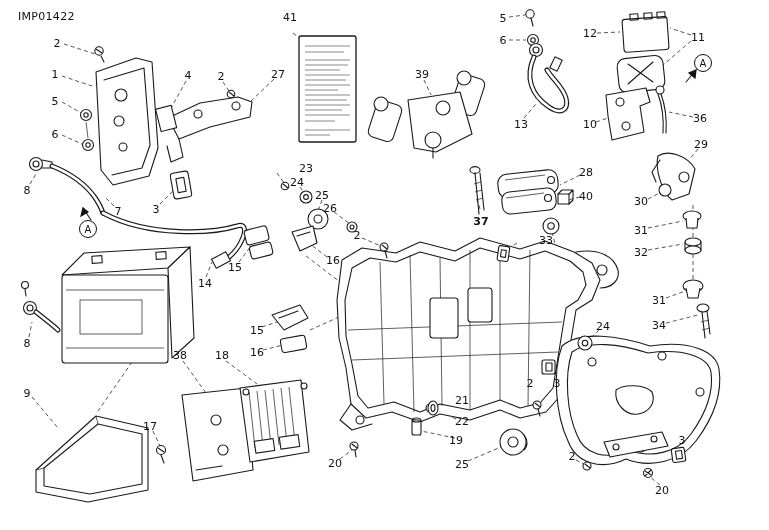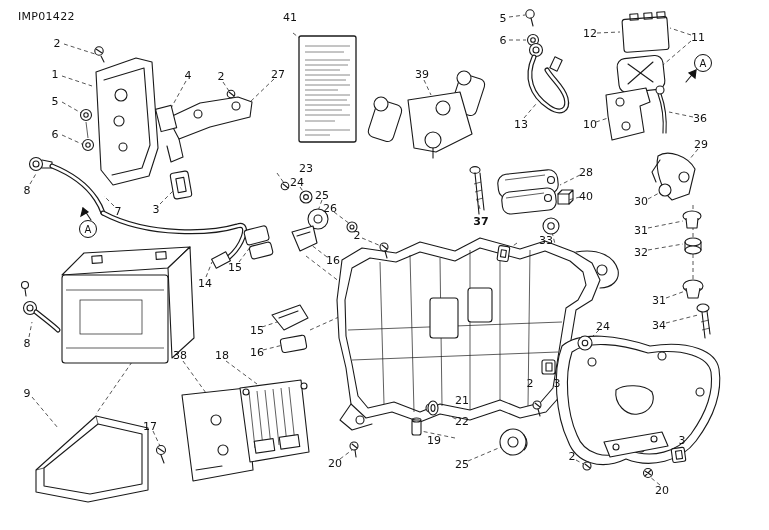--- a/index.html
+++ b/index.html
@@ -474,21 +474,21 @@
       <span class="callout" style="left: 27px; top: 343px;">8</span>
       <span class="callout" style="left: 27px; top: 393px;">9</span>
       <span class="callout" style="left: 180px; top: 355px;">38</span>
       <span class="callout" style="left: 222px; top: 355px;">18</span>
       <span class="callout" style="left: 150px; top: 426px; text-align: center;">17</span>
       <span class="callout" style="left: 659px; top: 300px;">31</span>
       <span class="callout" style="left: 659px; top: 325px;">34</span>
       <span class="callout" style="left: 603px; top: 326px;">24</span>
       <span class="callout" style="left: 462px; top: 400px; text-align: center;">21</span>
       <span class="callout" style="left: 462px; top: 421px;">22</span>
-      <span class="callout" style="left: 434px; top: 440px;">19</span>
+      <span class="callout" style="left: 456px; top: 440px;">19</span>
       <span class="callout" style="left: 335px; top: 463px;">20</span>
       <span class="callout" style="left: 462px; top: 464px;">25</span>
       <span class="callout" style="left: 530px; top: 383px;">2</span>
       <span class="callout" style="left: 557px; top: 383px;">3</span>
       <span class="callout" style="left: 572px; top: 456px;">2</span>
       <span class="callout" style="left: 662px; top: 490px;">20</span>
       <span class="callout" style="left: 682px; top: 440px;">3</span>
       <span class="ref-marker" style="left: 88px; top: 229px;">A</span>
       <span class="ref-marker" style="left: 703px; top: 63px;">A</span>
     </div>

